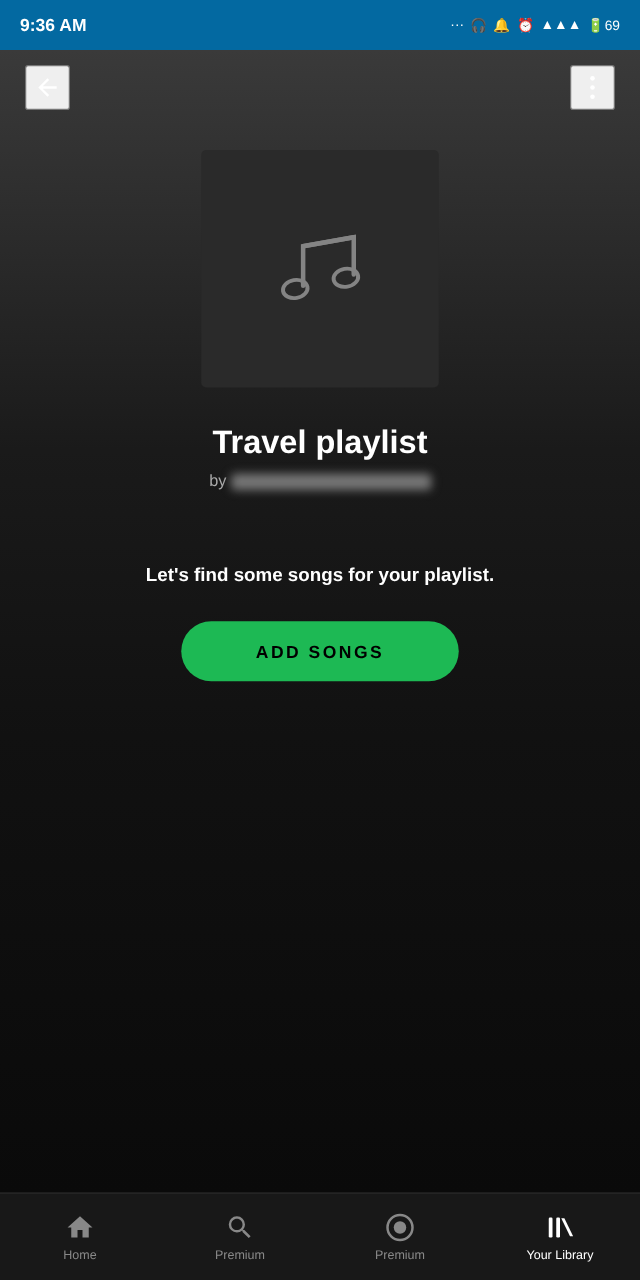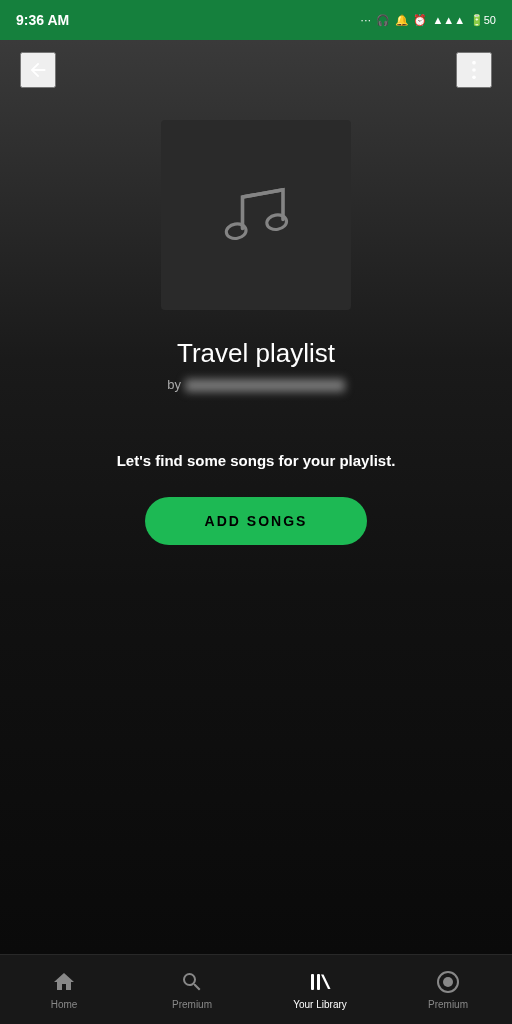--- a/index.html
+++ b/index.html
@@ -12,21 +12,21 @@
       font-family: 'Helvetica Neue', Helvetica, Arial, sans-serif;
       color: #fff;
       overflow: hidden;
       position: relative;
     }
 
     
     .status-bar {
       width: 100%;
       height: 40px;
-      background: #15803d;
+      background: #0369a1;
       display: flex;
       align-items: center;
       justify-content: space-between;
       padding: 0 16px;
       position: relative;
       z-index: 10;
     }
     .status-time {
       font-size: 14px;
       font-weight: 600;
@@ -102,21 +102,21 @@
     .music-note-svg {
       width: 90px;
       height: 90px;
       opacity: 0.7;
     }
 
     
     .playlist-title {
       margin-top: 28px;
       font-size: 26px;
-      font-weight: 400;
+      font-weight: 700;
       color: #fff;
       text-align: center;
     }
     .playlist-author {
       margin-top: 8px;
       font-size: 13px;
       color: #aaa;
     }
     .author-blur {
       display: inline-block;
@@ -194,21 +194,21 @@
 <body>
 
 <div class="status-bar">
   <span class="status-time">9:36 AM</span>
   <div class="status-icons">
     <span>···</span>
     <span>🎧</span>
     <span>🔔</span>
     <span>⏰</span>
     <span>▲▲▲</span>
-    <span>🔋<span>50</span></span>
+    <span>🔋<span>69</span></span>
   </div>
 </div>
 
 <div class="main-content">
 
   <div class="top-nav">
     <button class="back-btn">
       <svg width="22" height="22" viewBox="0 0 24 24" fill="white">
         <path d="M20 11H7.83l5.59-5.59L12 4l-8 8 8 8 1.41-1.41L7.83 13H20v-2z"></path>
       </svg>
@@ -255,31 +255,31 @@
     <span class="nav-label">Home</span>
   </div>
 
   <div class="nav-item">
     <svg class="nav-svg" viewBox="0 0 24 24" fill="#888">
       <path d="M15.5 14h-.79l-.28-.27A6.471 6.471 0 0 0 16 9.5 6.5 6.5 0 1 0 9.5 16c1.61 0 3.09-.59 4.23-1.57l.27.28v.79l5 4.99L20.49 19l-4.99-5zm-6 0C7.01 14 5 11.99 5 9.5S7.01 5 9.5 5 14 7.01 14 9.5 11.99 14 9.5 14z"></path>
     </svg>
     <span class="nav-label">Premium</span>
   </div>
 
-  <div class="nav-item active">
-    <svg class="nav-svg" viewBox="0 0 24 24" fill="#fff">
-
-      <rect x="3" y="4" width="3" height="16" rx="1"></rect>
-      <rect x="9" y="4" width="3" height="16" rx="1"></rect>
-      <path d="M15.5 4.5l7 14.5h-2.5l-7-14.5z"></path>
-    </svg>
-    <span class="nav-label" style="color:#fff;">Your Library</span>
-  </div>
-
   <div class="nav-item">
     <svg class="nav-svg" viewBox="0 0 24 24" fill="#888">
       <circle cx="12" cy="12" r="10" stroke="#888" stroke-width="2" fill="none"></circle>
       <circle cx="12" cy="12" r="5" fill="#888"></circle>
     </svg>
     <span class="nav-label">Premium</span>
   </div>
 
+  <div class="nav-item active">
+    <svg class="nav-svg" viewBox="0 0 24 24" fill="#fff">
+
+      <rect x="3" y="4" width="3" height="16" rx="1"></rect>
+      <rect x="9" y="4" width="3" height="16" rx="1"></rect>
+      <path d="M15.5 4.5l7 14.5h-2.5l-7-14.5z"></path>
+    </svg>
+    <span class="nav-label" style="color:#fff;">Your Library</span>
+  </div>
+
 </div>
 
 </body></html>

